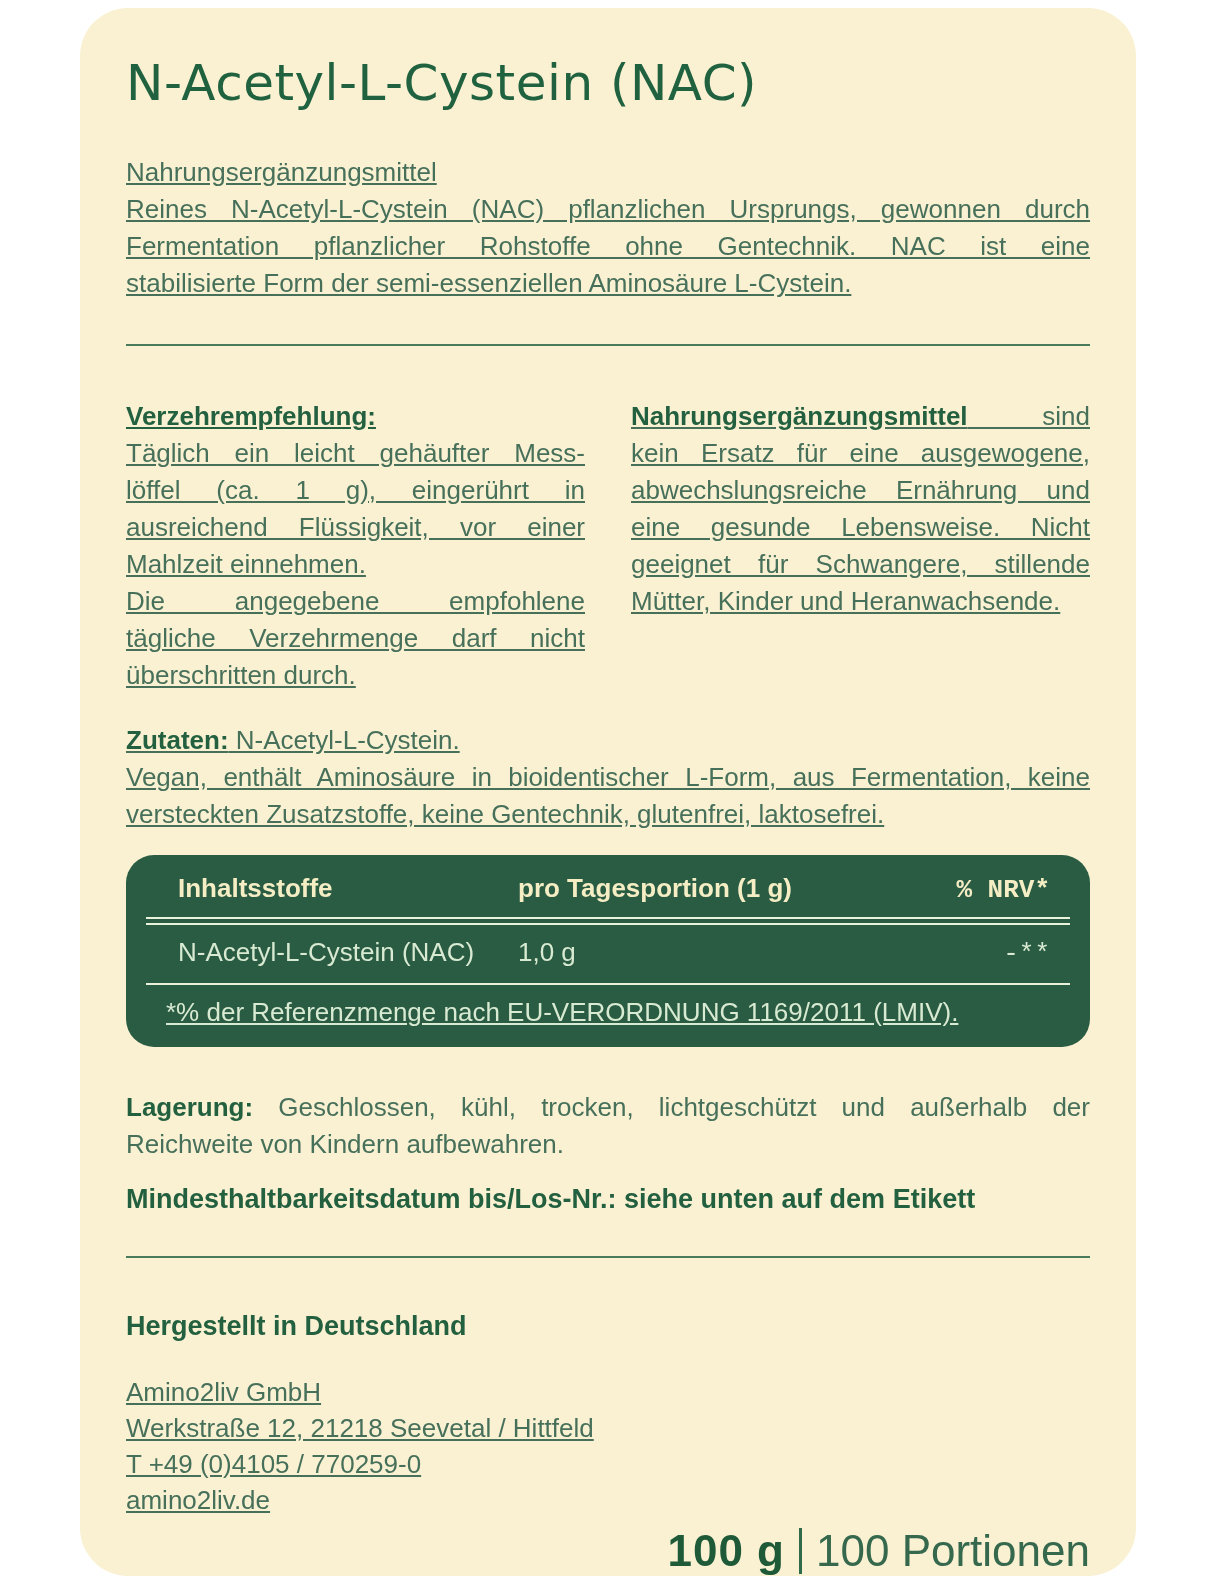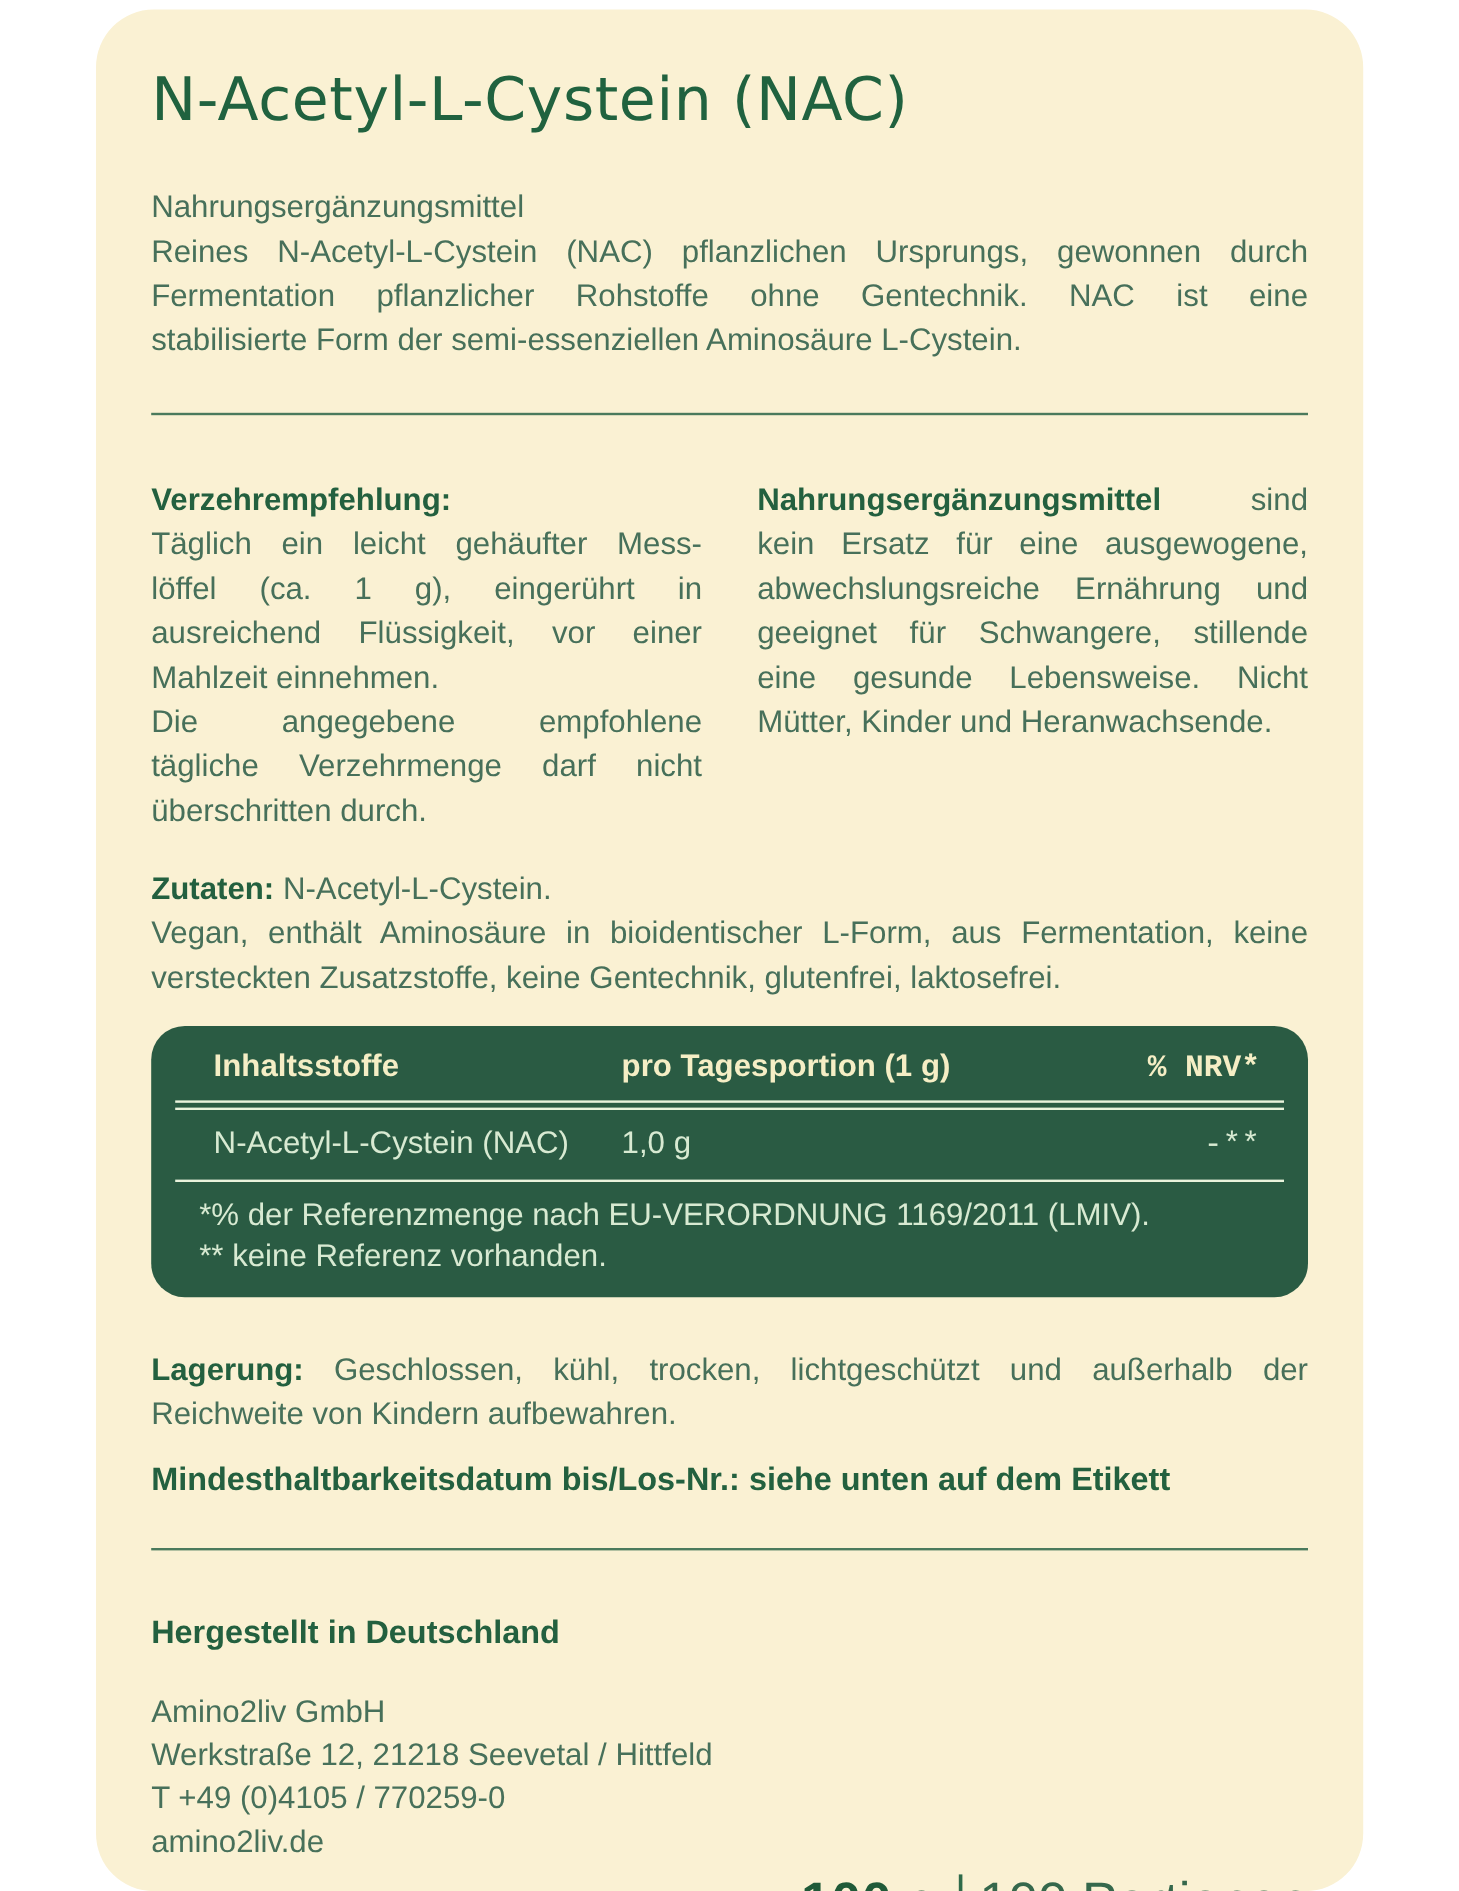--- a/index.html
+++ b/index.html
@@ -14,21 +14,21 @@
 
   .title {
     padding-top:46px; font-family:"DejaVu Sans", sans-serif;
     font-size:50px; font-weight:500; color:#20623F; letter-spacing:0.5px;
   }
 
   .body-txt { font-size:26px; line-height:37px; color:#47705A; }
   .bold-green { font-weight:700; color:#23603F; }
 
   .intro { margin-top:42px; }
-  .line { display:block; }
+  .line { display:block;text-decoration:underline; }
   .just { text-align:justify; text-align-last:justify; }
 
   .divider { margin-top:42px; border:none; border-top:2px solid #4A7A5C; height:0; }
   .divider-2 { margin-top:38px; }
 
   .cols { margin-top:52px; display:flex; gap:46px; }
   .col { flex:1 1 0; }
 
   .zutaten { margin-top:28px; }
 
@@ -84,22 +84,22 @@
           <span class="line just">ausreichend Flüssigkeit, vor einer</span>
           <span class="line">Mahlzeit einnehmen.</span>
           <span class="line just">Die angegebene empfohlene</span>
           <span class="line just">tägliche Verzehrmenge darf nicht</span>
           <span class="line">überschritten durch.</span>
         </div>
         <div class="col body-txt">
           <span class="line just"><span class="bold-green">Nahrungsergänzungsmittel</span><span> sind</span></span>
           <span class="line just">kein Ersatz für eine ausgewogene,</span>
           <span class="line just">abwechslungsreiche Ernährung und</span>
+          <span class="line just">eine gesunde Lebensweise. Nicht</span>
           <span class="line just">geeignet für Schwangere, stillende</span>
-          <span class="line just">eine gesunde Lebensweise. Nicht</span>
           <span class="line">Mütter, Kinder und Heranwachsende.</span>
         </div>
       </div>
 
       <div class="zutaten body-txt">
         <span class="line"><span class="bold-green">Zutaten:</span><span> N-Acetyl-L-Cystein.</span></span>
         <span class="line just">Vegan, enthält Aminosäure in bioidentischer L-Form, aus Fermentation, keine</span>
         <span class="line">versteckten Zusatzstoffe, keine Gentechnik, glutenfrei, laktosefrei.</span>
       </div>
 
@@ -111,21 +111,20 @@
         </div>
         <div class="dbl-rule"></div>
         <div class="nutri-row">
           <span class="c-name">N-Acetyl-L-Cystein (NAC)</span>
           <span class="c-portion">1,0 g</span>
           <span class="c-nrv">-**</span>
         </div>
         <div class="sgl-rule"></div>
         <div class="nutri-foot">
           <span class="line">*% der Referenzmenge nach EU-VERORDNUNG 1169/2011 (LMIV).</span>
-          <span class="line">** keine Referenz vorhanden.</span>
         </div>
       </div>
 
       <div class="lagerung body-txt">
         <span class="bold-green">Lagerung:</span><span> Geschlossen, kühl, trocken, lichtgeschützt und außerhalb der Reichweite von Kindern aufbewahren.</span>
       </div>
 
       <div class="mhd">Mindesthaltbarkeitsdatum bis/Los-Nr.: siehe unten auf dem Etikett</div>
 
       <hr class="divider divider-2">

